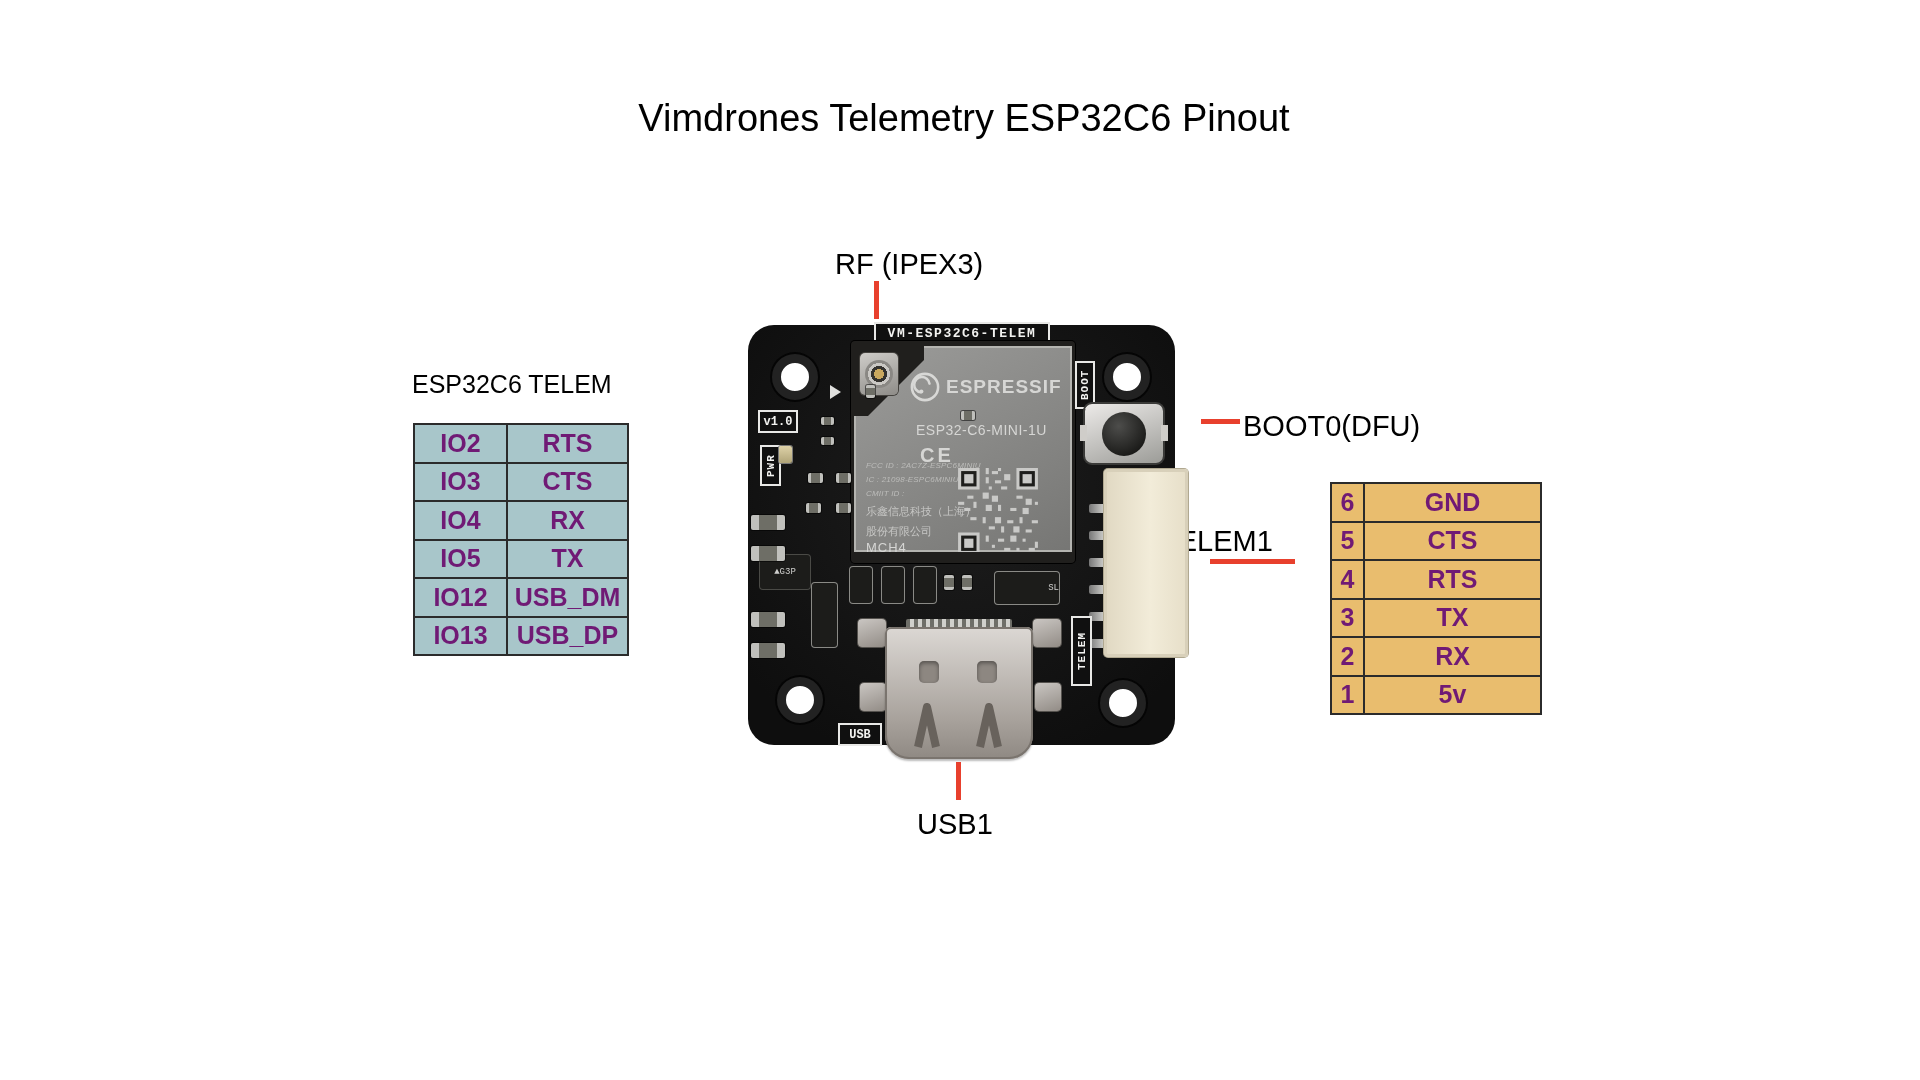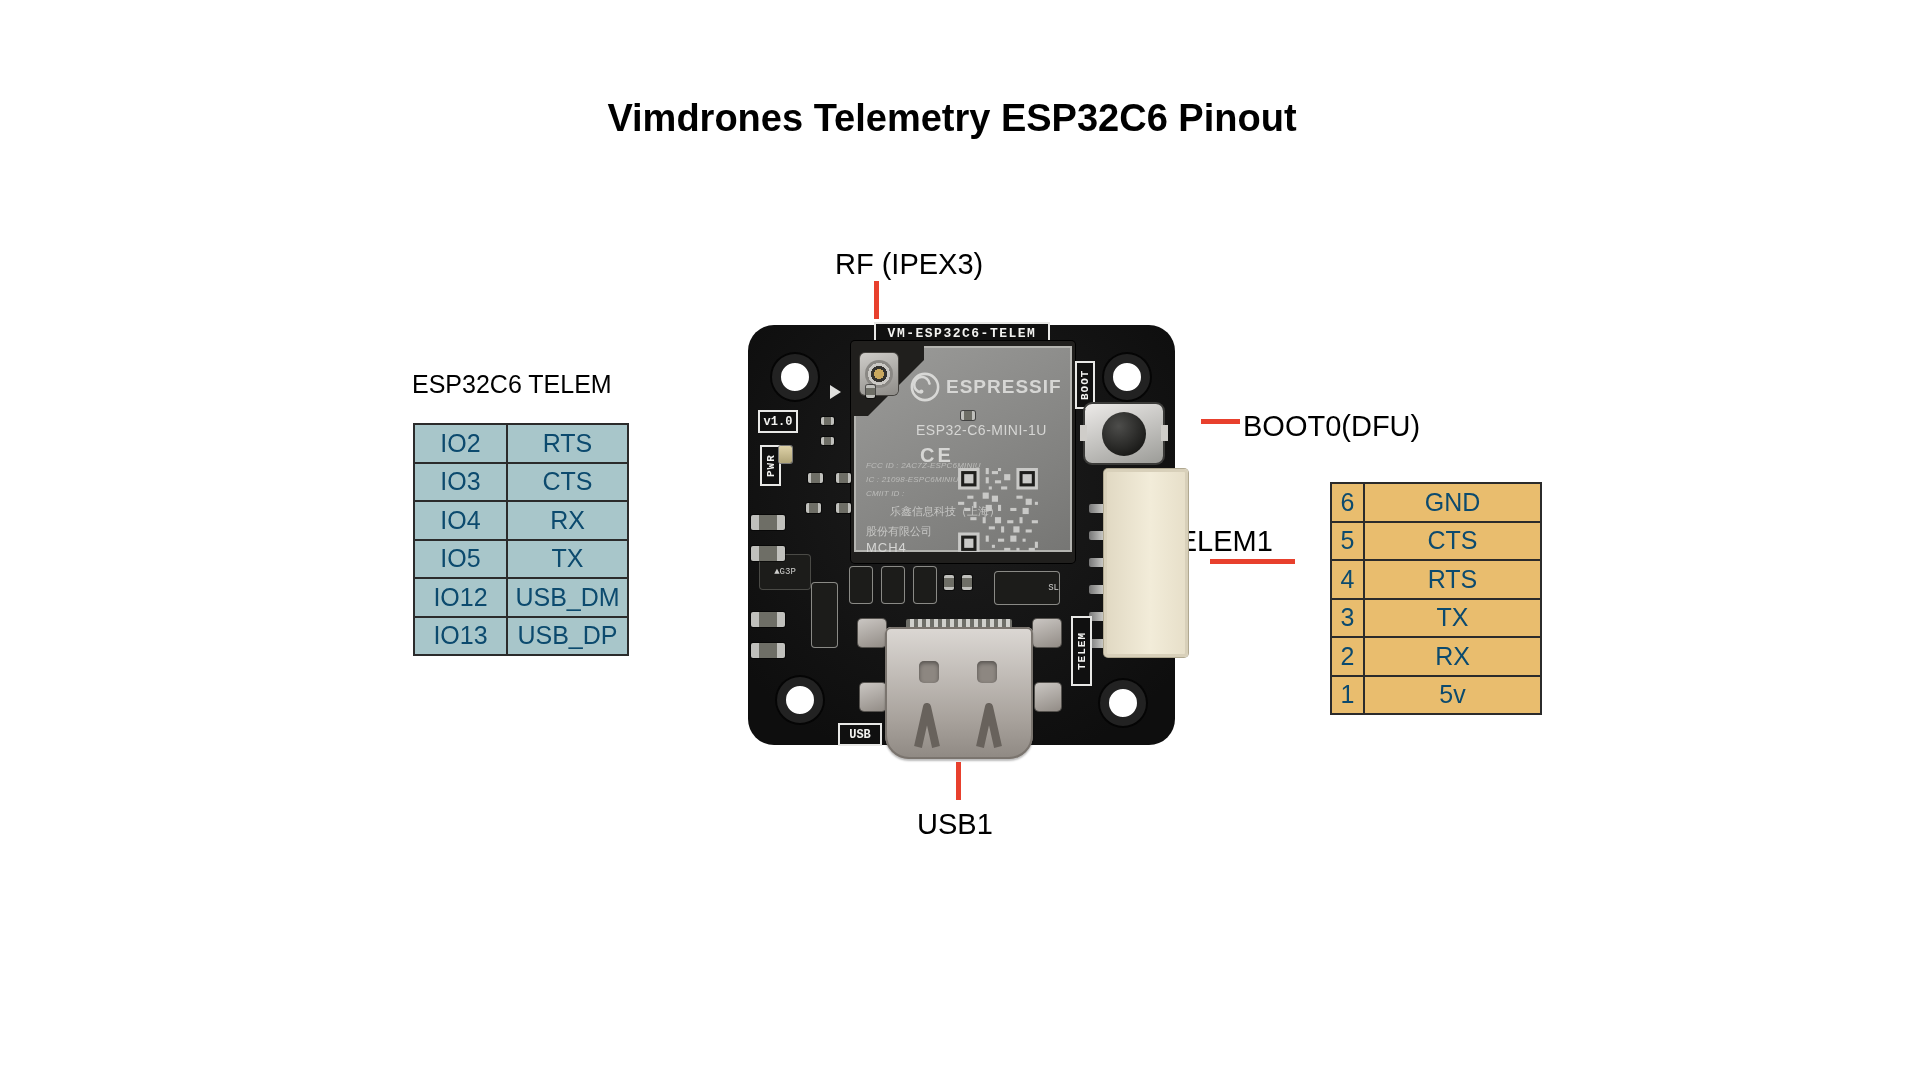--- a/index.html
+++ b/index.html
@@ -2,28 +2,28 @@
 <html><head>
 <meta charset="utf-8">
 <style>
   html,body{margin:0;padding:0;}
   body{
     width:1920px;height:1080px;background:#ffffff;position:relative;
     font-family:"Liberation Sans", sans-serif;color:#000;overflow:hidden;
   }
   .abs{position:absolute;}
   
-  .page-title{left:0;width:1904px;top:97px;text-align:center;font-size:38px;color:#000;font-weight:bold;}
+  .page-title{left:12px;width:1904px;top:97px;text-align:center;font-size:38px;color:#000;}
   .ann{font-size:29px;color:#000;white-space:nowrap;}
   .redline{background:#e8402d;}
   
   .tbl{display:grid;border:1px solid #2b2b2b;}
   .tbl .cell{
     border:1px solid #2b2b2b;display:flex;align-items:center;justify-content:center;
-    font-size:25px;color:#0c4a6e;
+    font-size:25px;color:#701a75;font-weight:bold;
   }
   .pinmap{left:413px;top:423px;grid-template-columns:93px 121px;grid-auto-rows:38.5px;}
   .pinmap .cell{background:#a8c6ca;}
   .telem{left:1330px;top:482px;grid-template-columns:33px 177px;grid-auto-rows:38.5px;}
   .telem .cell{background:#e9bd6e;}
   .tbl-title{left:412px;top:370px;font-size:25px;color:#000;}
   
   .board{
     left:748px;top:325px;width:427px;height:420px;border-radius:26px;
     background:radial-gradient(circle at 50% 40%, #1d1d1d, #0e0e0e 85%);
@@ -145,21 +145,21 @@
       <circle cx="15" cy="15" r="12.3" fill="none" stroke="#d8d8d6" stroke-width="2.4"></circle>
       <path d="M11 20 a7.2 7.2 0 1 1 8.2 -8.2" fill="none" stroke="#d8d8d6" stroke-width="2.4" stroke-linecap="round"></path>
       <circle cx="11.6" cy="19.2" r="1.9" fill="#d8d8d6"></circle>
     </svg>
     <div class="abs shield-txt" style="left:92px;top:30px;font-size:19px;font-weight:bold;letter-spacing:1px;">ESPRESSIF</div>
     <div class="abs shield-txt" style="left:62px;top:76px;font-size:14px;letter-spacing:.5px;">ESP32-C6-MINI-1U</div>
     <div class="abs shield-txt" style="left:66px;top:98px;font-size:20px;font-weight:bold;letter-spacing:3px;">CE</div>
     <div class="abs fccline" style="left:12px;top:115px;">FCC ID : 2AC7Z-ESPC6MINIU</div>
     <div class="abs fccline" style="left:12px;top:129px;">IC : 21098-ESPC6MINIU</div>
     <div class="abs fccline" style="left:12px;top:143px;">CMIIT ID :</div>
-    <div class="abs cnline" style="left:12px;top:158px;margin-left:24px;">乐鑫信息科技（上海）</div>
+    <div class="abs cnline" style="left:12px;top:158px;">乐鑫信息科技（上海）</div>
     <div class="abs cnline" style="left:12px;top:178px;">股份有限公司</div>
     <div class="abs shield-txt" style="left:12px;top:194px;font-size:13px;letter-spacing:1px;">MCH4</div>
     <svg class="abs" style="left:104px;top:122px;" width="80" height="86" viewBox="0 0 26 28">
       <g fill="#c9c9c7">
         <rect x="0" y="0" width="7" height="7"></rect>
           <rect x="19" y="0" width="7" height="7"></rect>
           <rect x="0" y="21" width="7" height="7"></rect>
       </g>
       <g fill="#1e1e1c">
         <rect x="1" y="1" width="5" height="5"></rect>

